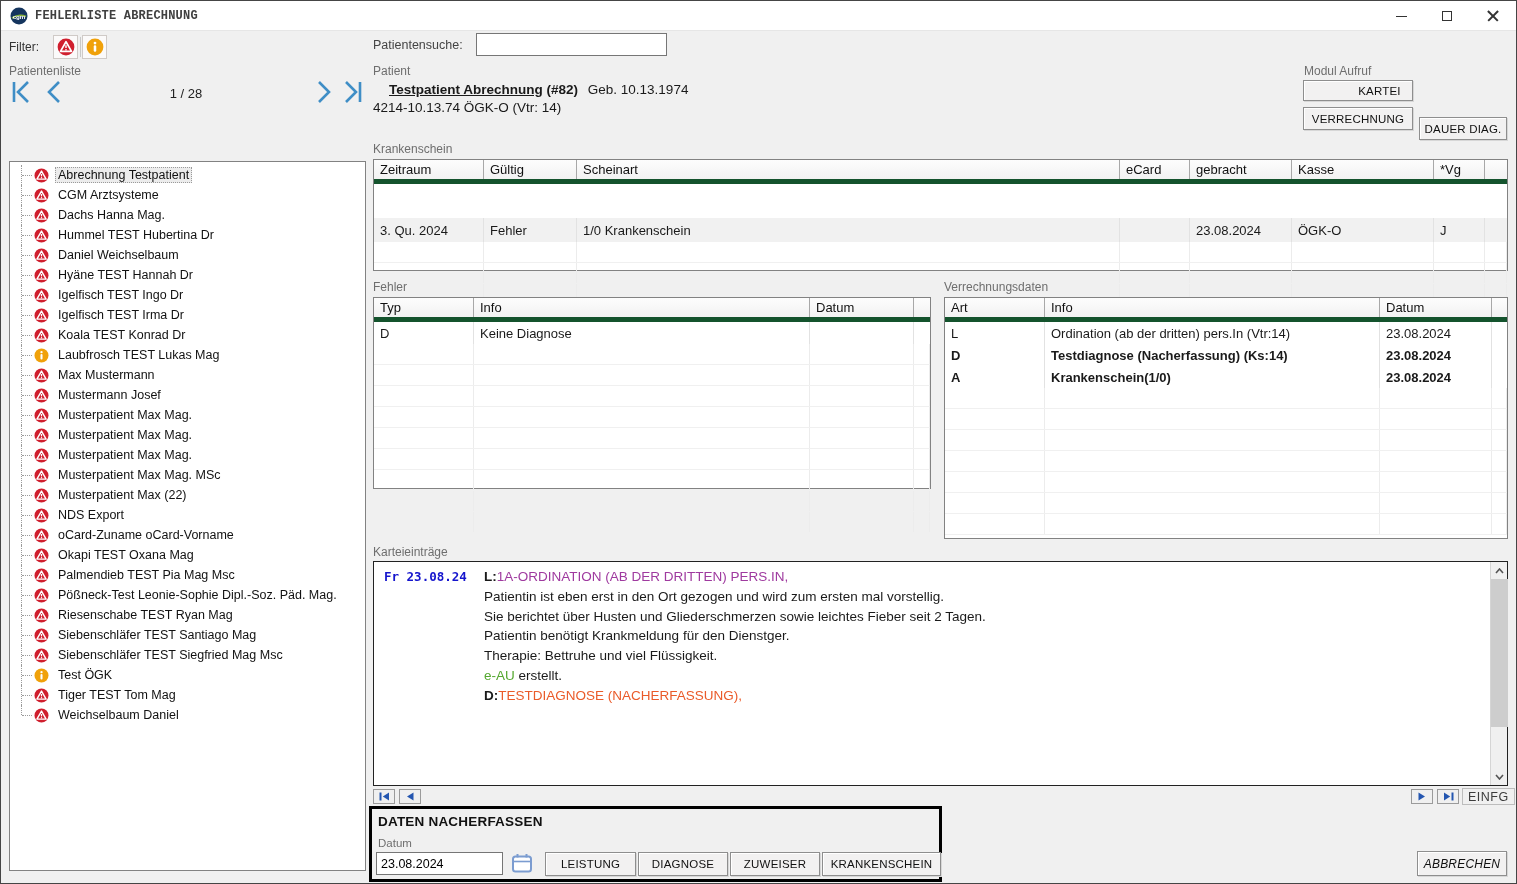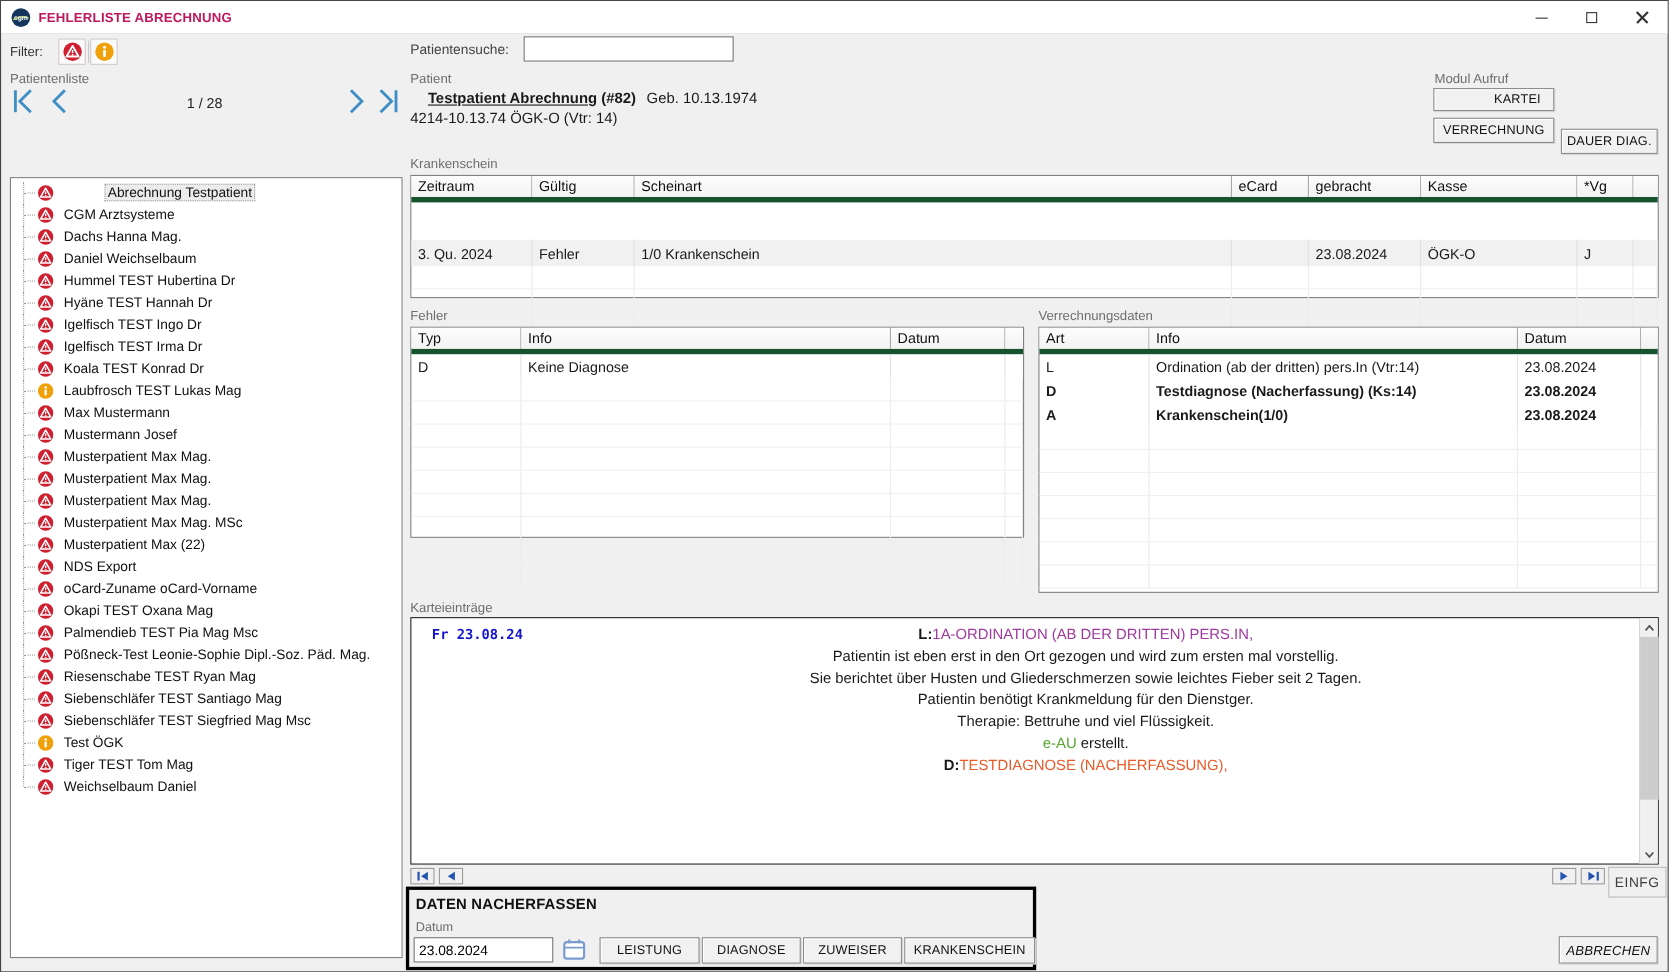--- a/index.html
+++ b/index.html
@@ -6,21 +6,21 @@
   html,body { width:1517px; height:884px; }
   body {
     font-family:"Liberation Sans", sans-serif;
     background:#f0f0f0; color:#1a1a1a;
     position:relative; overflow:hidden;
     border:1px solid #454545;
   }
   
   .titlebar { position:absolute; left:0; top:0; width:100%; height:30px; background:#ffffff; border-bottom:1px solid #e6e6e6; }
   .titlebar .logo { position:absolute; left:9px; top:6px; }
-  .titlebar .title { position:absolute; left:34px; top:8px; font-size:12px; font-weight:700; letter-spacing:.2px; color:#be185d; }
+  .titlebar .title { position:absolute; left:34px; top:8px; font-size:12px; font-weight:700; letter-spacing:.2px; color:#404040;font-family:Liberation Mono, monospace; }
   .winbtn { position:absolute; top:0; width:46px; height:30px; display:flex; align-items:center; justify-content:center; }
   .min-glyph { width:11px; height:0; border-top:1.6px solid #333; }
   .max-glyph { width:10px; height:10px; border:1.4px solid #333; }
   .close-glyph { position:relative; width:12px; height:12px; }
   .close-glyph::before,.close-glyph::after { content:""; position:absolute; left:-1px; top:5px; width:14px; height:1.6px; background:#333; }
   .close-glyph::before { transform:rotate(45deg); }
   .close-glyph::after { transform:rotate(-45deg); }
 
   .gray-label { font-size:12px; color:#6e6e6e; }
 
@@ -75,36 +75,36 @@
   .fe-table .tdata, .vr-table .tdata { height:22px; }
 
   
   .tree-panel { position:absolute; left:8px; top:160px; width:357px; height:710px; background:#fff; border:1px solid #828282; overflow:hidden; padding-top:3px; }
   .tree-item { position:relative; height:20px; display:flex; align-items:center; padding-left:12px; cursor:default; }
   .tree-item::before { content:""; position:absolute; left:11px; top:0; height:100%; border-left:1px dotted #9a9a9a; }
   .tree-item:last-child::before { height:50%; }
   .tree-stub { width:10px; height:0; border-top:1px dotted #9a9a9a; margin-right:2px; flex:none; }
   .tree-item svg { flex:none; margin-right:6px; }
   .tree-label { font-size:12.5px; color:#111; padding:1px 3px; white-space:nowrap; }
-  .tree-item.selected .tree-label { background:#ececec; border:1px dotted #9a9a9a; padding:0 2px;margin-left:40px; }
+  .tree-item.selected .tree-label { background:#ececec; border:1px dotted #9a9a9a; padding:0 2px; }
 
   
   .kartei-box { position:absolute; left:372px; top:560px; width:1135px; height:225px; background:#fff; border:1px solid #222; }
-  .kartei-content { position:absolute; left:0; top:0; right:17px; bottom:0; padding:5px 0 0 10px; display:flex;text-align:center; }
+  .kartei-content { position:absolute; left:0; top:0; right:17px; bottom:0; padding:5px 0 0 10px; display:flex; }
   .kartei-date { width:100px; flex:none; font-family:"DejaVu Sans Mono", monospace; font-size:12.5px; font-weight:700; color:#1515cd; padding-top:2px; }
   .kartei-lines { flex:1; font-size:13.5px; line-height:19.8px; color:#1a1a1a; }
   .kl-pre { font-weight:700; color:#1a1a1a; }
   
   .sbar { position:absolute; top:0; right:0; width:17px; height:100%; background:#f0f0f0; border-left:1px solid #d5d5d5; }
   .sbar .sbtn { position:absolute; left:0; width:17px; height:17px; display:flex; align-items:center; justify-content:center; color:#555; font-size:9px; }
   .sbar .sthumb { position:absolute; left:0; top:17px; width:17px; height:148px; background:#cdcdcd; }
 
   
   .vcr-btn { position:absolute; top:788px; width:22px; height:15px; background:#f0f0f0; border:1px solid #9b9b9b; display:flex; align-items:center; justify-content:center; padding:0; cursor:pointer; }
-  .einfg-box { position:absolute; left:1461px; top:787px; height:28px; padding:0 5px; border:1px solid #bdbdbd; font-size:12.5px; color:#3c3c3c; letter-spacing:.5px; display:flex; align-items:center; background:#f0f0f0; }
+  .einfg-box { position:absolute; left:1461px; top:787px; height:17px; padding:0 5px; border:1px solid #bdbdbd; font-size:12.5px; color:#3c3c3c; letter-spacing:.5px; display:flex; align-items:center; background:#f0f0f0; }
 
   
   .dn-box { position:absolute; left:368px; top:805px; width:573px; height:76px; border:3px solid #000000; background:#f0f0f0; }
   .dn-title { position:absolute; left:6px; top:5px; font-size:13.5px; font-weight:700; letter-spacing:.2px; color:#111; }
   .dn-datum-label { position:absolute; left:6px; top:28px; font-size:11.5px; color:#6e6e6e; }
   .dn-date-input { position:absolute; left:4px; top:43px; width:127px; height:23px; border:1px solid #767676; background:#fff; font-size:12.5px; padding:0 4px; font-family:"Liberation Sans",sans-serif; }
   .dn-cal { position:absolute; left:137px; top:43px; width:26px; height:24px; background:#f0f0f0; border:none; cursor:pointer; }
   .dn-btn { position:absolute; top:43px; height:24px; }
   .btn-leistung { left:173px; width:91px; }
   .btn-diagnose { left:266px; width:90px; }
@@ -282,31 +282,31 @@
       <span class="tree-label">Dachs Hanna Mag.</span>
     </div>
     <div class="tree-item">
       <span class="tree-stub"></span>
       <svg width="15" height="15" viewBox="0 0 15 15">
         <circle cx="7.5" cy="7.5" r="7" fill="#d01f2e"></circle>
         <path d="M7.5 3.1 L12.1 11.1 L2.9 11.1 Z" fill="none" stroke="#fff" stroke-width="1.4" stroke-linejoin="round"></path>
         <line x1="7.5" y1="6" x2="7.5" y2="8.4" stroke="#fff" stroke-width="1.2"></line>
         <circle cx="7.5" cy="9.8" r="0.7" fill="#fff"></circle>
       </svg>
+      <span class="tree-label">Hummel TEST Hubertina Dr</span>
+    </div>
+    <div class="tree-item">
+      <span class="tree-stub"></span>
+      <svg width="15" height="15" viewBox="0 0 15 15">
+        <circle cx="7.5" cy="7.5" r="7" fill="#d01f2e"></circle>
+        <path d="M7.5 3.1 L12.1 11.1 L2.9 11.1 Z" fill="none" stroke="#fff" stroke-width="1.4" stroke-linejoin="round"></path>
+        <line x1="7.5" y1="6" x2="7.5" y2="8.4" stroke="#fff" stroke-width="1.2"></line>
+        <circle cx="7.5" cy="9.8" r="0.7" fill="#fff"></circle>
+      </svg>
       <span class="tree-label">Daniel Weichselbaum</span>
-    </div>
-    <div class="tree-item">
-      <span class="tree-stub"></span>
-      <svg width="15" height="15" viewBox="0 0 15 15">
-        <circle cx="7.5" cy="7.5" r="7" fill="#d01f2e"></circle>
-        <path d="M7.5 3.1 L12.1 11.1 L2.9 11.1 Z" fill="none" stroke="#fff" stroke-width="1.4" stroke-linejoin="round"></path>
-        <line x1="7.5" y1="6" x2="7.5" y2="8.4" stroke="#fff" stroke-width="1.2"></line>
-        <circle cx="7.5" cy="9.8" r="0.7" fill="#fff"></circle>
-      </svg>
-      <span class="tree-label">Hummel TEST Hubertina Dr</span>
     </div>
     <div class="tree-item">
       <span class="tree-stub"></span>
       <svg width="15" height="15" viewBox="0 0 15 15">
         <circle cx="7.5" cy="7.5" r="7" fill="#d01f2e"></circle>
         <path d="M7.5 3.1 L12.1 11.1 L2.9 11.1 Z" fill="none" stroke="#fff" stroke-width="1.4" stroke-linejoin="round"></path>
         <line x1="7.5" y1="6" x2="7.5" y2="8.4" stroke="#fff" stroke-width="1.2"></line>
         <circle cx="7.5" cy="9.8" r="0.7" fill="#fff"></circle>
       </svg>
       <span class="tree-label">Hyäne TEST Hannah Dr</span>

